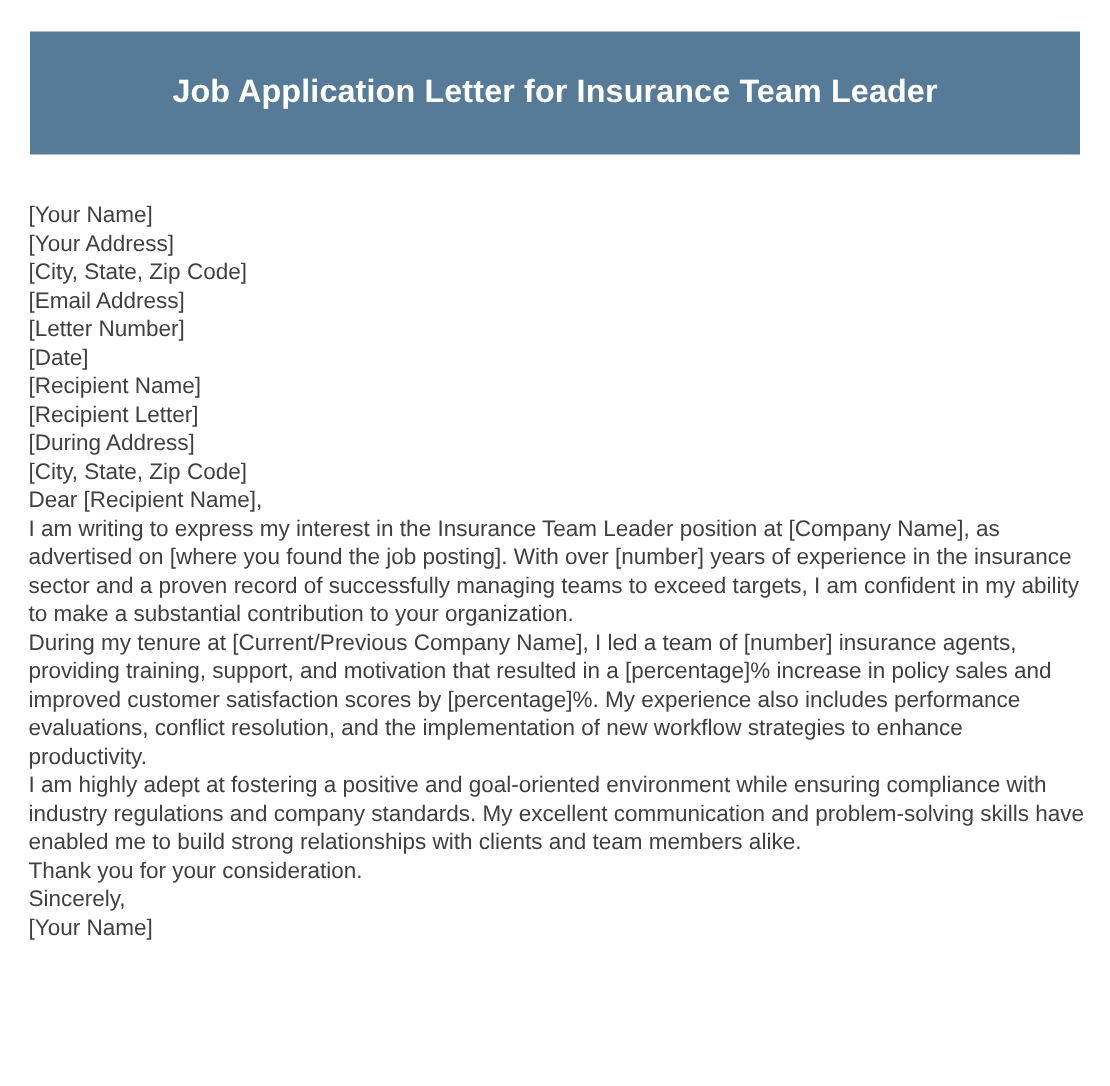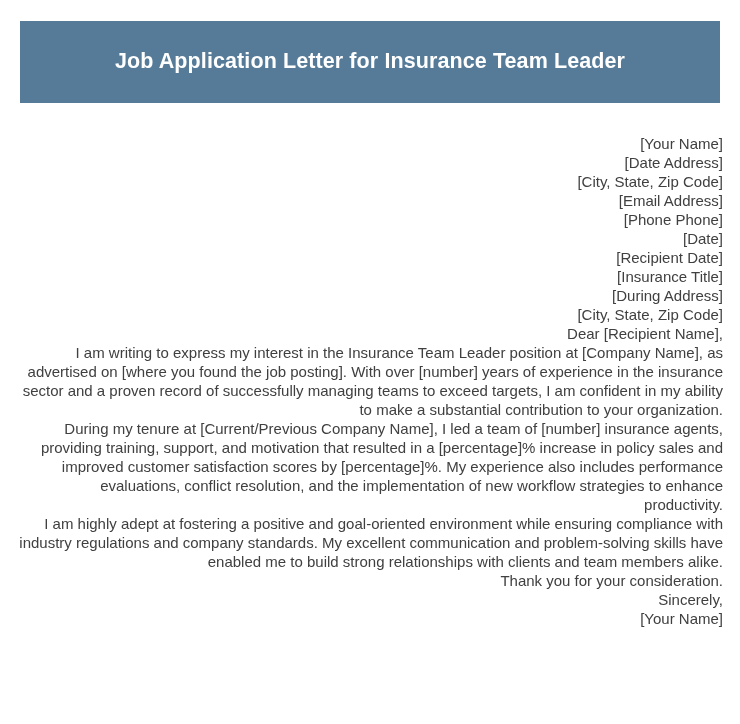--- a/index.html
+++ b/index.html
@@ -42,48 +42,48 @@
   }
   .letter-body {
     position: absolute;
     left: 19px;
     top: 134px;
     width: 704px;
     color: #404040;
     font-size: 15px;
     line-height: 19px;
     font-family: "Liberation Sans", sans-serif;
-    text-align: right;
+    text-align: left;
   }
   .letter-line {
     display: block;
     margin: 0;
     padding: 0;
     white-space: pre-wrap;
     word-wrap: break-word;
   }
 </style>
 </head>
 <body>
 
 <div class="page">
 
   <div class="letter-header">
     <div class="letter-title">Job Application Letter for Insurance Team Leader</div>
   </div>
 
   <div class="letter-body">
     <span class="letter-line">[Your Name]</span>
-    <span class="letter-line">[Date Address]</span>
+    <span class="letter-line">[Your Address]</span>
     <span class="letter-line">[City, State, Zip Code]</span>
     <span class="letter-line">[Email Address]</span>
-    <span class="letter-line">[Phone Phone]</span>
+    <span class="letter-line">[Letter Number]</span>
     <span class="letter-line">[Date]</span>
-    <span class="letter-line">[Recipient Date]</span>
-    <span class="letter-line">[Insurance Title]</span>
+    <span class="letter-line">[Recipient Name]</span>
+    <span class="letter-line">[Recipient Letter]</span>
     <span class="letter-line">[During Address]</span>
     <span class="letter-line">[City, State, Zip Code]</span>
     <span class="letter-line">Dear [Recipient Name],</span>
     <span class="letter-line">I am writing to express my interest in the Insurance Team Leader position at [Company Name], as advertised on [where you found the job posting]. With over [number] years of experience in the insurance sector and a proven record of successfully managing teams to exceed targets, I am confident in my ability to make a substantial contribution to your organization.</span>
     <span class="letter-line">During my tenure at [Current/Previous Company Name], I led a team of [number] insurance agents, providing training, support, and motivation that resulted in a [percentage]% increase in policy sales and improved customer satisfaction scores by [percentage]%. My experience also includes performance evaluations, conflict resolution, and the implementation of new workflow strategies to enhance productivity.</span>
     <span class="letter-line">I am highly adept at fostering a positive and goal-oriented environment while ensuring compliance with industry regulations and company standards. My excellent communication and problem-solving skills have enabled me to build strong relationships with clients and team members alike.</span>
     <span class="letter-line">Thank you for your consideration.</span>
     <span class="letter-line">Sincerely,</span>
     <span class="letter-line">[Your Name]</span>
   </div>

